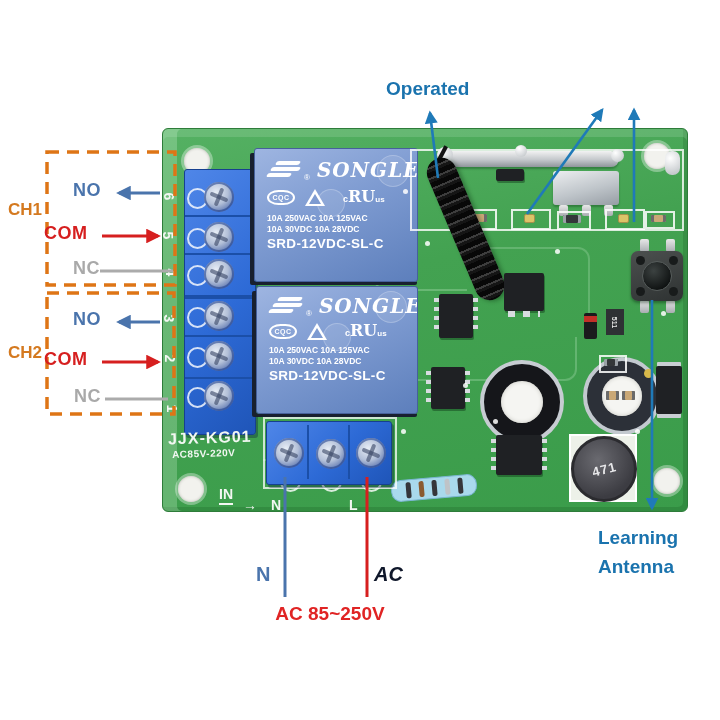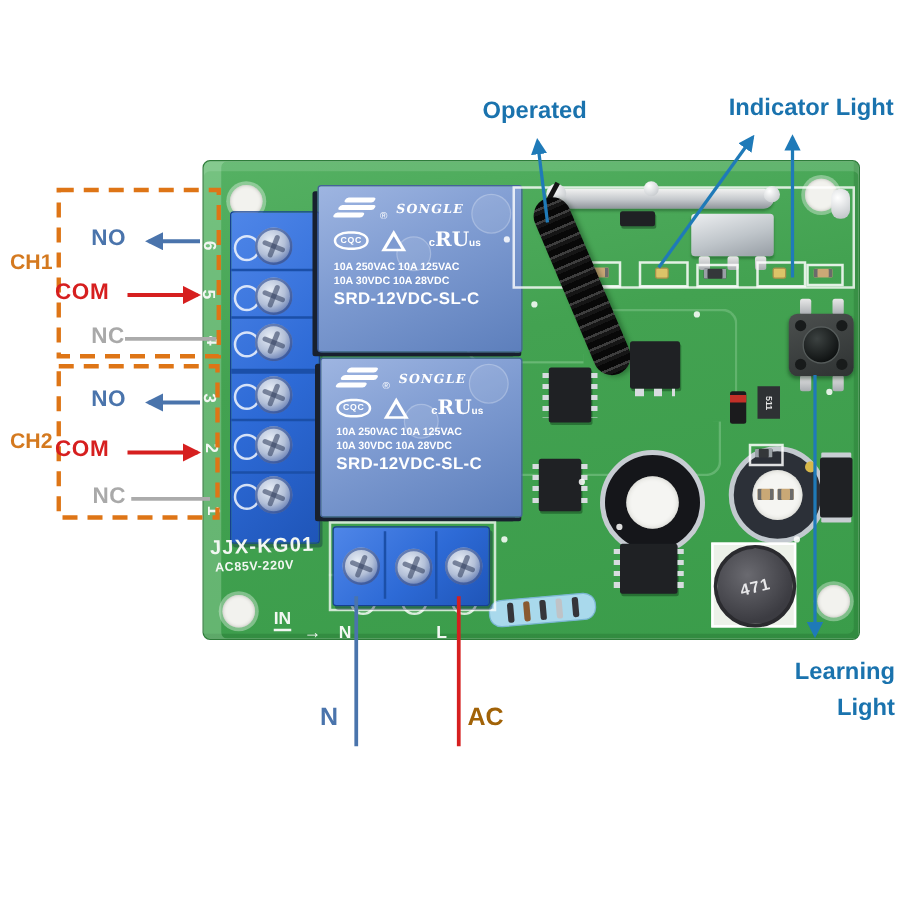--- a/index.html
+++ b/index.html
@@ -36,21 +36,21 @@
          background:linear-gradient(155deg,#9eb5e1 0%,#7e9bd1 45%,#5d7fbc 100%);
          border:1px solid #46619b;border-radius:3px;padding:9px 10px 0 12px;
          box-shadow:-5px 4px 0 -1px #18202f, 0 4px 0 -1px #18202f;}
   .r-row1{display:flex;align-items:center;gap:7px;}
   .s-logo{position:relative;width:34px;height:19px;flex:0 0 auto;}
   .s-logo i{position:absolute;height:4px;background:#fff;border-radius:2px;transform:skewX(-28deg);}
   .s-logo i:nth-child(1){top:0;left:9px;width:24px;}
   .s-logo i:nth-child(2){top:6px;left:4px;width:29px;}
   .s-logo i:nth-child(3){top:12px;left:0;width:24px;}
   .r-reg{font-size:8px;align-self:flex-end;margin-left:-4px;}
-  .r-brand{font-family:"DejaVu Serif",serif;font-style:italic;font-weight:bold;font-size:10px;letter-spacing:1px;}
+  .r-brand{font-family:"DejaVu Serif",serif;font-style:italic;font-weight:bold;font-size:20px;letter-spacing:1px;}
   .r-certs{display:flex;align-items:center;gap:10px;margin-top:6px;height:18px;}
   .cqc{box-sizing:border-box;border:2px solid #fff;border-radius:50%/60%;width:28px;height:15px;
        font-size:7px;font-weight:bold;display:flex;align-items:center;justify-content:center;letter-spacing:.5px;}
   .tri-o{width:0;height:0;border-left:10px solid transparent;border-right:10px solid transparent;border-bottom:17px solid #fff;position:relative;}
   .tri-i{position:absolute;left:-6px;top:5px;width:0;height:0;border-left:6px solid transparent;border-right:6px solid transparent;border-bottom:10px solid #7e9bd1;}
   .ul{display:flex;align-items:baseline;font-weight:bold;margin-left:8px;}
   .ul .c{font-size:9px;}
   .ul .ru{font-family:"DejaVu Serif",serif;font-size:16px;line-height:14px;}
   .ul .us{font-size:8px;}
   .r-ratings{margin-top:7px;font-size:8.5px;font-weight:bold;line-height:1.3;white-space:nowrap;letter-spacing:0;}
@@ -112,21 +112,21 @@
 
   
   .overlay{position:absolute;left:0;top:0;pointer-events:none;}
   .callout{position:absolute;font-weight:bold;color:#1a73ae;font-size:19px;white-space:nowrap;}
   .chlabel{position:absolute;font-weight:bold;color:#d4791f;font-size:17px;}
   .rowlabel{position:absolute;font-weight:bold;font-size:18px;letter-spacing:.5px;}
   .lbl-no{color:#4a74ac;} .lbl-com{color:#d61f1f;} .lbl-nc{color:#a9a9a9;}
   .wirelabel{position:absolute;font-weight:bold;font-size:20px;}
   .voltcap{position:absolute;left:210px;top:601px;width:240px;text-align:center;color:#e02424;
            font-weight:bold;font-size:19px;line-height:1.35;}
-  .learn{position:absolute;left:598px;top:524px;width:118px;text-align:right;color:#1a73ae;
+  .learn{position:absolute;left:598px;top:524px;width:118px;text-align:left;color:#1a73ae;
          font-weight:bold;font-size:19px;line-height:1.5;}
 </style>
 </head>
 <body>
 
 <div class="scene">
 
   <div class="pcb">
 
     <div class="hole" style="left:21px;top:19px;"></div>
@@ -354,35 +354,35 @@
     <line x1="438" y1="178" x2="430" y2="113" stroke="#1f7ab8" stroke-width="2.6" marker-end="url(#ah-teal)"></line>
     <line x1="527" y1="214" x2="602" y2="110" stroke="#1f7ab8" stroke-width="2.6" marker-end="url(#ah-teal)"></line>
     <line x1="634" y1="222" x2="634" y2="110" stroke="#1f7ab8" stroke-width="2.6" marker-end="url(#ah-teal)"></line>
     <line x1="652" y1="300" x2="652" y2="508" stroke="#1f7ab8" stroke-width="2.6" marker-end="url(#ah-teal)"></line>
 
     <line x1="285" y1="477" x2="285" y2="597" stroke="#4a74ac" stroke-width="3"></line>
     <line x1="367" y1="477" x2="367" y2="597" stroke="#d61f1f" stroke-width="3"></line>
   </svg>
 
   <div class="callout" style="left:386px;top:78px;">Operated</div>
-  <div class="callout" style="left:583px;top:76px;">Indicator Light</div>
   <div class="learn">
     <div>Learning</div>
-    <div>Light</div>
+    <div>Antenna</div>
   </div>
 
   <div class="chlabel" style="left:8px;top:200px;">CH1</div>
   <div class="chlabel" style="left:8px;top:343px;">CH2</div>
 
   <div class="rowlabel lbl-no" style="left:73px;top:180px;">NO</div>
   <div class="rowlabel lbl-com" style="left:44px;top:223px;">COM</div>
   <div class="rowlabel lbl-nc" style="left:73px;top:258px;">NC</div>
   <div class="rowlabel lbl-no" style="left:73px;top:309px;">NO</div>
   <div class="rowlabel lbl-com" style="left:44px;top:349px;">COM</div>
   <div class="rowlabel lbl-nc" style="left:74px;top:386px;">NC</div>
 
   <div class="wirelabel" style="left:256px;top:563px;color:#4a74ac;">N</div>
-  <div class="wirelabel" style="left:374px;top:563px;color:#a16207;">AC</div>
+  <div class="wirelabel" style="left:374px;top:563px;color:#0f172a;font-style:italic;">AC</div>
 
   <div class="voltcap">
+    <div>AC 85~250V</div>
   </div>
 
 </div>
 
 </body></html>

